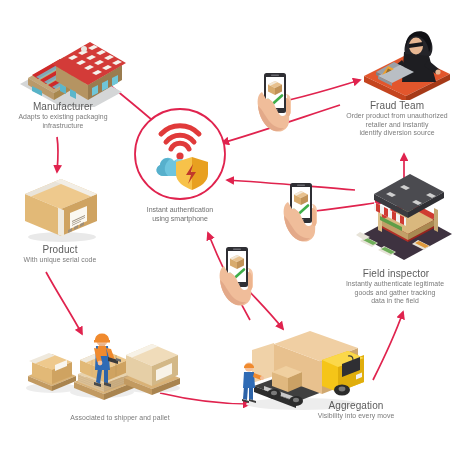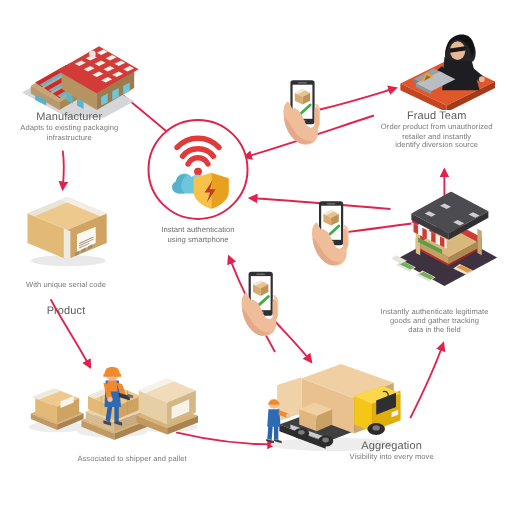--- a/index.html
+++ b/index.html
@@ -136,21 +136,21 @@
       <polygon points="54,47 67,41 67,41.8 54,47.8"></polygon>
       <polygon points="54,49 63,44.8 63,45.6 54,49.8"></polygon>
     </g>
 
     <g fill="#a08f78">
       <polygon points="50,54 54,52 54,55 50,57"></polygon>
       <polygon points="56,51 60,49 60,52 56,54"></polygon>
       <polygon points="62,48 66,46 66,49 62,51"></polygon>
     </g>
   </svg>
-  <div class="txt node-title" style="left:0;top:244px;width:120px;margin-top:33px;">Product</div>
+  <div class="txt node-title" style="left:0;top:244px;width:120px;">Product</div>
   <div class="txt node-desc" style="left:0;top:256px;width:120px;">
     <div>With unique serial code</div>
   </div>
 
   <svg class="block" style="left:20px;top:312px;width:160px;height:92px;" viewBox="0 0 160 92">
 
     <ellipse cx="32" cy="76" rx="26" ry="5" fill="#ededed"></ellipse>
     <ellipse cx="82" cy="80" rx="32" ry="6" fill="#ededed"></ellipse>
     <ellipse cx="132" cy="76" rx="28" ry="5" fill="#ededed"></ellipse>
 
@@ -314,20 +314,21 @@
     <polygon points="18,28 50,44 50,52 18,36" fill="#f2f2f2"></polygon>
     <g fill="#cf3b32">
       <polygon points="20,29 24,31 24,39 20,37"></polygon>
       <polygon points="28,33 32,35 32,43 28,41"></polygon>
       <polygon points="36,37 40,39 40,47 36,45"></polygon>
       <polygon points="44,41 48,43 48,51 44,49"></polygon>
     </g>
 
     <polygon points="24,42 46,53 46,57 24,46" fill="#5f9e48"></polygon>
   </svg>
+  <div class="txt node-title" style="left:332px;top:268px;width:128px;">Field inspector</div>
   <div class="txt node-desc" style="left:330px;top:280px;width:130px;">
     <div>Instantly authenticate legitimate</div>
     <div>goods and gather tracking</div>
     <div>data in the field</div>
   </div>
 
   <svg class="block" style="left:358px;top:28px;width:98px;height:72px;" viewBox="0 0 98 72">
 
     <polygon points="6,48 48,68 92,46 50,26" fill="#e2562c"></polygon>
     <polygon points="6,48 48,68 48,74 6,54" fill="#c4451f"></polygon>

